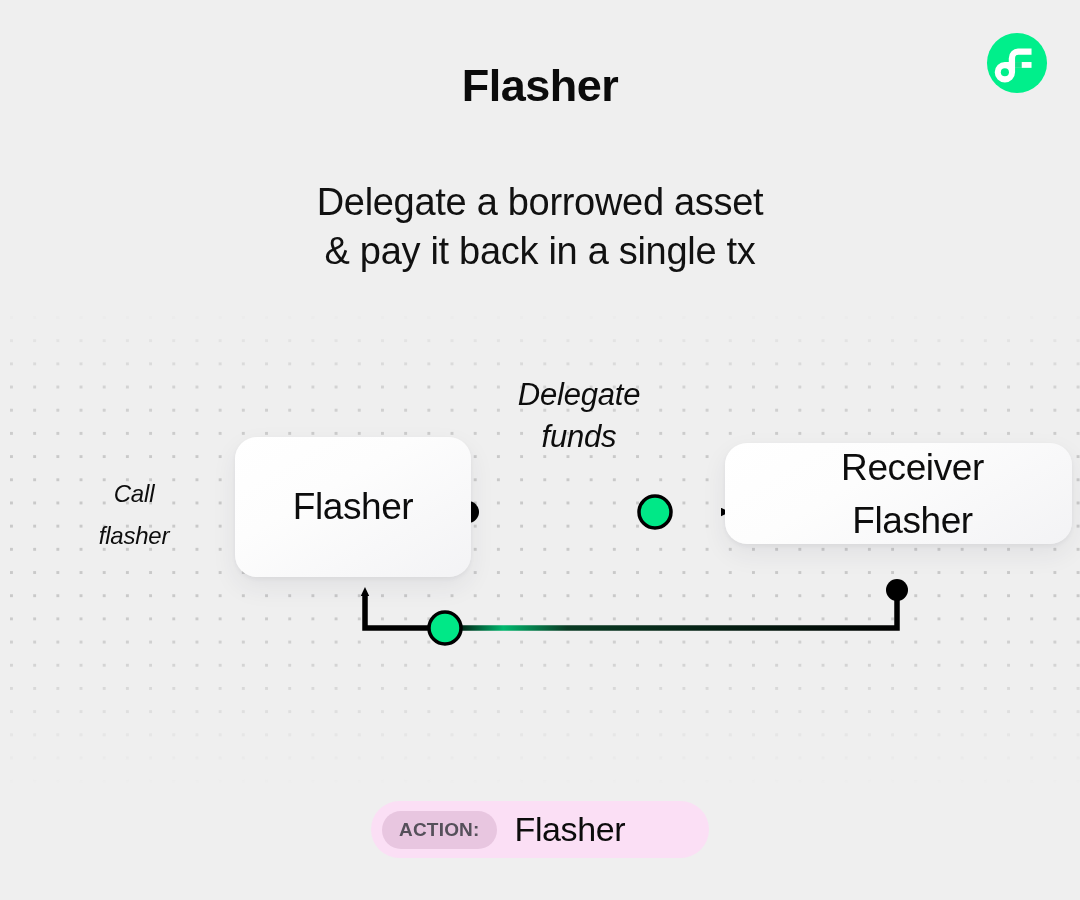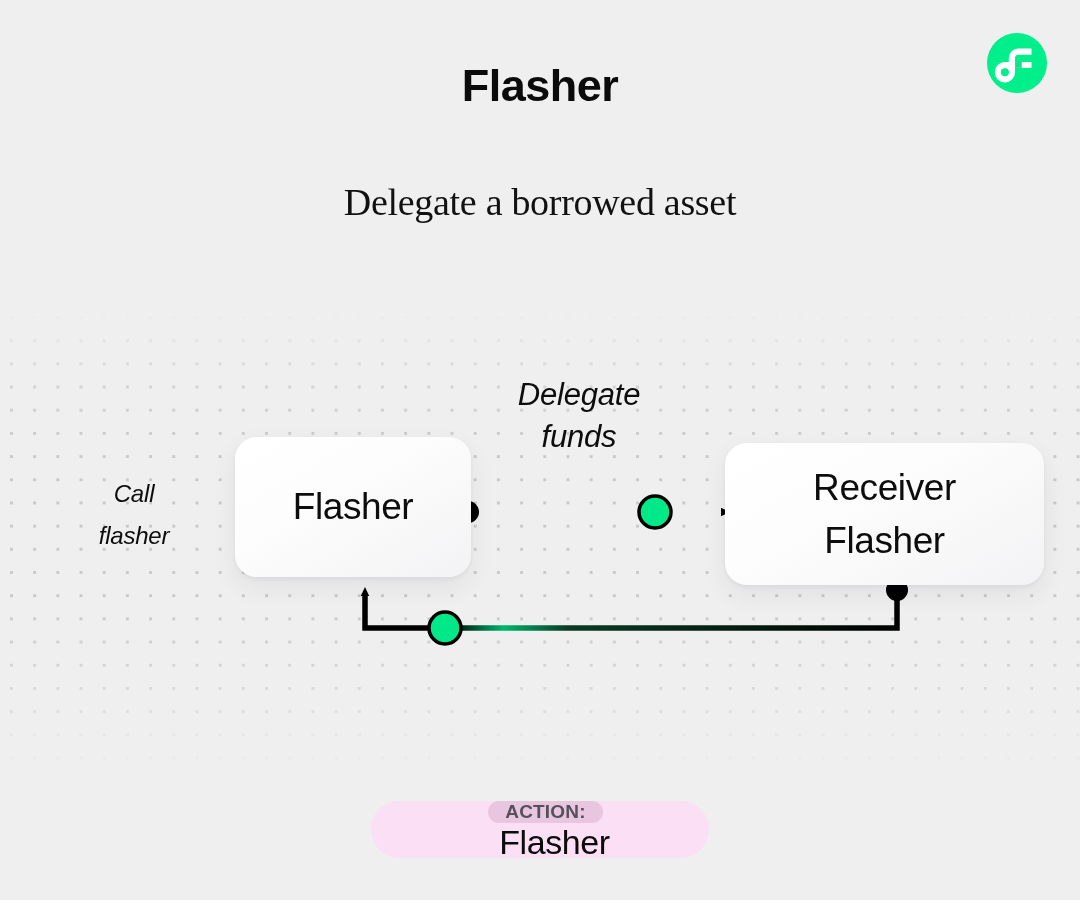--- a/index.html
+++ b/index.html
@@ -50,21 +50,21 @@
     top: 178px;
     left: 0;
     width: 1080px;
     text-align: center;
     font-size: 38px;
     font-weight: 400;
     line-height: 49px;
     color: #111111;
     letter-spacing: -0.3px;
   }
-  .subtitle .line { display: block; font-family: Liberation Serif, serif; }
+  .subtitle .line { display: block; }
 
   
   .dotfield {
     position: absolute;
     left: 0;
     top: 310px;
     width: 1080px;
     height: 480px;
     background-image: radial-gradient(circle at 1.6px 1.6px, #c9c9c9 1.6px, transparent 1.7px);
     background-size: 23.2px 23.2px;
@@ -118,23 +118,24 @@
     width: 236px;
     height: 140px;
     font-size: 37px;
     line-height: 44px;
   }
 
   #node-receiver {
     left: 725px;
     top: 443px;
     width: 319px;
-    height: 142px;
+    height: 101px;
     font-size: 37px;
     line-height: 53px;
+    padding-left: 28px;
   }
   #node-receiver .node-label { display: block; }
 
   
   .edge-label {
     position: absolute;
     font-style: italic;
     font-weight: 400;
     color: #0d0d0d;
     text-align: center;
@@ -170,21 +171,20 @@
     left: 371px;
     top: 801px;
     width: 338px;
     height: 57px;
     border-radius: 29px;
     background: #fbdff5;
     display: flex;
     align-items: center;
     padding-left: 11px;
     box-sizing: border-box;
-    flex-direction: column;
   }
   .action-chip {
     height: 38px;
     border-radius: 19px;
     background: #e8c6e0;
     display: flex;
     align-items: center;
     justify-content: center;
     padding: 0 17px;
     font-size: 19px;
@@ -212,20 +212,21 @@
       <circle cx="19.5" cy="41.5" r="4.2" fill="#00ef8b"></circle>
       <rect x="30" y="31" width="7" height="6" fill="#16e08b"></rect>
       <rect x="37" y="31" width="10" height="6" fill="#ffffff"></rect>
     </svg>
   </div>
 
   <div class="title">Flasher</div>
 
   <div class="subtitle">
     <span class="line">Delegate a borrowed asset</span>
+    <span class="line">&amp; pay it back in a single tx</span>
   </div>
 
   <div class="dotfield"></div>
 
   <svg class="diagram" viewBox="0 0 1080 900">
     <defs>
       <marker id="arrowRight" markerWidth="10" markerHeight="10" refX="1" refY="4.2" orient="auto" markerUnits="userSpaceOnUse">
         <path d="M0,0 L0,8.4 L9,4.2 z" fill="#000000"></path>
       </marker>
       <marker id="arrowUp" markerWidth="10" markerHeight="10" refX="1" refY="4.2" orient="auto" markerUnits="userSpaceOnUse">

